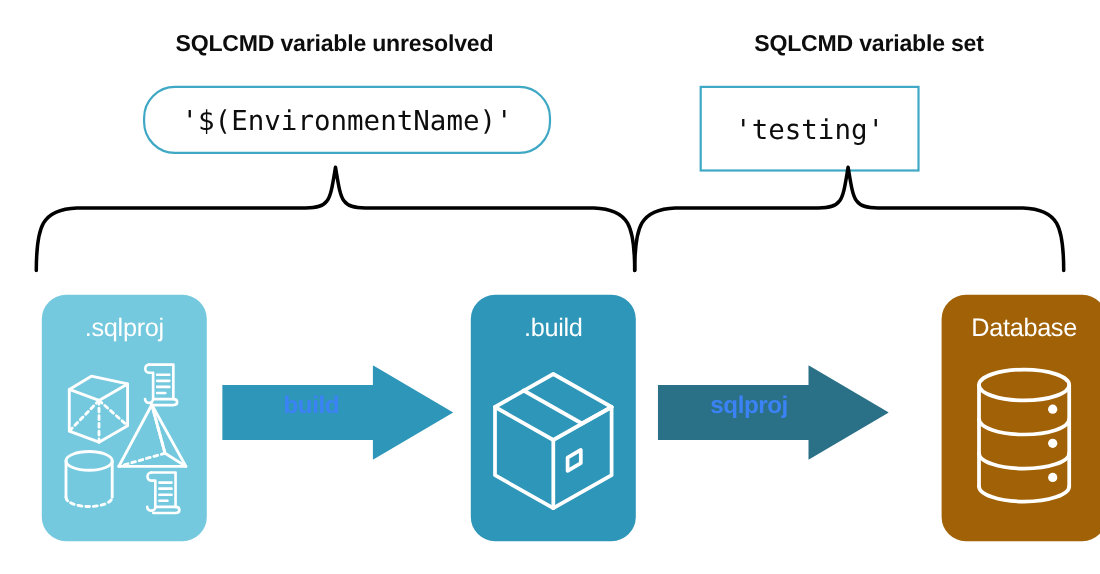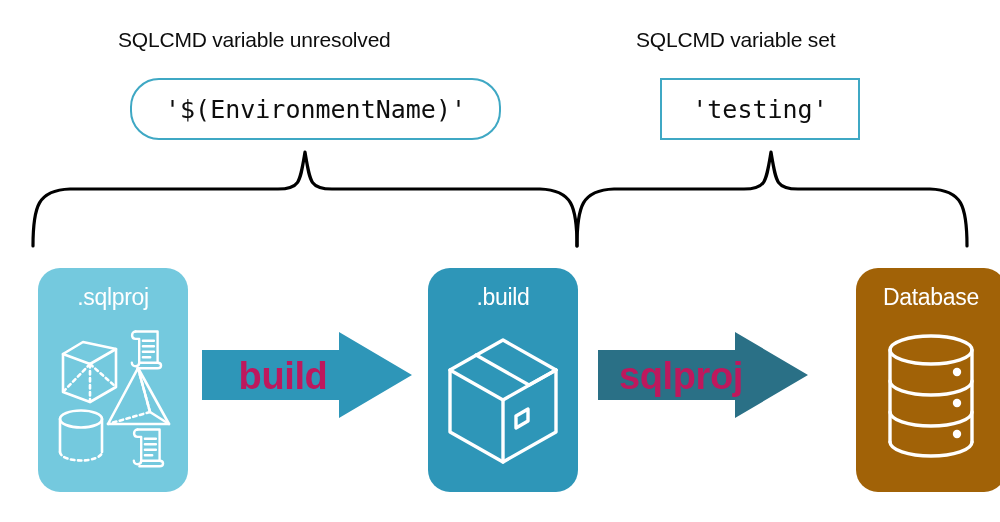--- a/index.html
+++ b/index.html
@@ -15,46 +15,46 @@
     width: 1000px;
     height: 522px;
     background: #ffffff;
     overflow: hidden;
   }
 
   
   .heading {
     position: absolute;
     font-family: "Liberation Sans", sans-serif;
-    font-weight: normal;
+    font-weight: bold;
     font-size: 21px;
     color: #0d0d0d;
-    text-align: left;
+    text-align: center;
     letter-spacing: -0.2px;
     white-space: nowrap;
   }
   #heading-left  { left: 118px; top: 28px; width: 372px; }
-  #heading-right { left: 636px; top: 28px; width: 260px; }
+  #heading-right { left: 660px; top: 28px; width: 260px; }
 
   
   .code-box {
     position: absolute;
     box-sizing: border-box;
     border: 2px solid #3FA8C4;
     background: #ffffff;
     font-family: "DejaVu Sans Mono", monospace;
     font-size: 25px;
     color: #0d0d0d;
     display: flex;
     align-items: center;
     justify-content: center;
     letter-spacing: 0px;
   }
   #code-box-left  { left: 130px; top: 78px; width: 371px; height: 62px; border-radius: 29px; }
-  #code-box-right { left: 660px; top: 78px; width: 200px; height: 62px; }
+  #code-box-right { left: 636px; top: 78px; width: 200px; height: 78px; }
 
   
   .brace-svg {
     position: absolute;
     top: 148px;
     height: 100px;
   }
   #brace-left  { left: 28px;  width: 552px; }
   #brace-right { left: 572px; width: 400px; }
 
@@ -103,22 +103,22 @@
   #arrow-build  { left: 202px; }
   #arrow-deploy { left: 598px; }
 
   .arrow-label {
     position: absolute;
     top: 355px;
     width: 150px;
     text-align: center;
     font-family: "Liberation Sans", sans-serif;
     font-weight: bold;
-    font-size: 38px;
-    color: #be185d;
+    font-size: 22px;
+    color: #3b82f6;
     letter-spacing: -0.4px;
     pointer-events: none;
     white-space: nowrap;
   }
   #arrow-build-label  { left: 208px; }
   #arrow-deploy-label { left: 606px; }
 </style>
 </head>
 <body>
 

